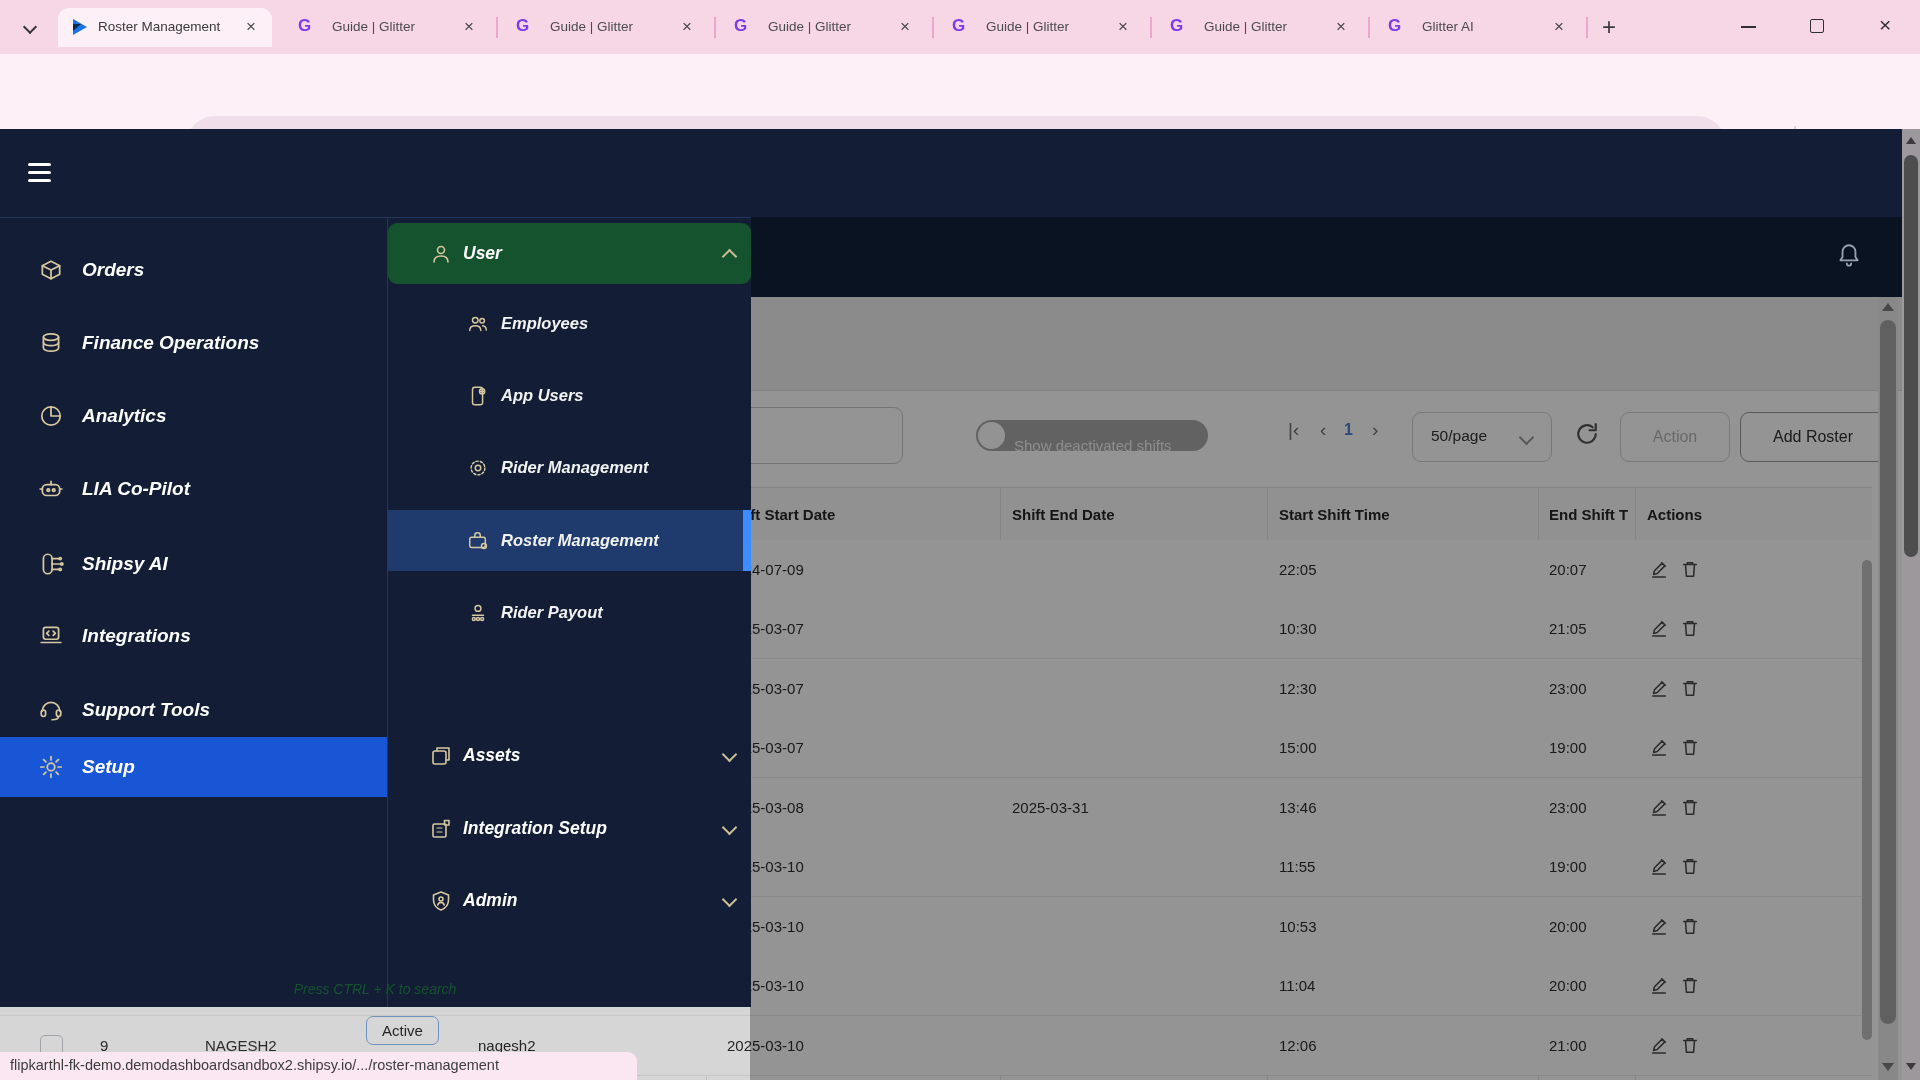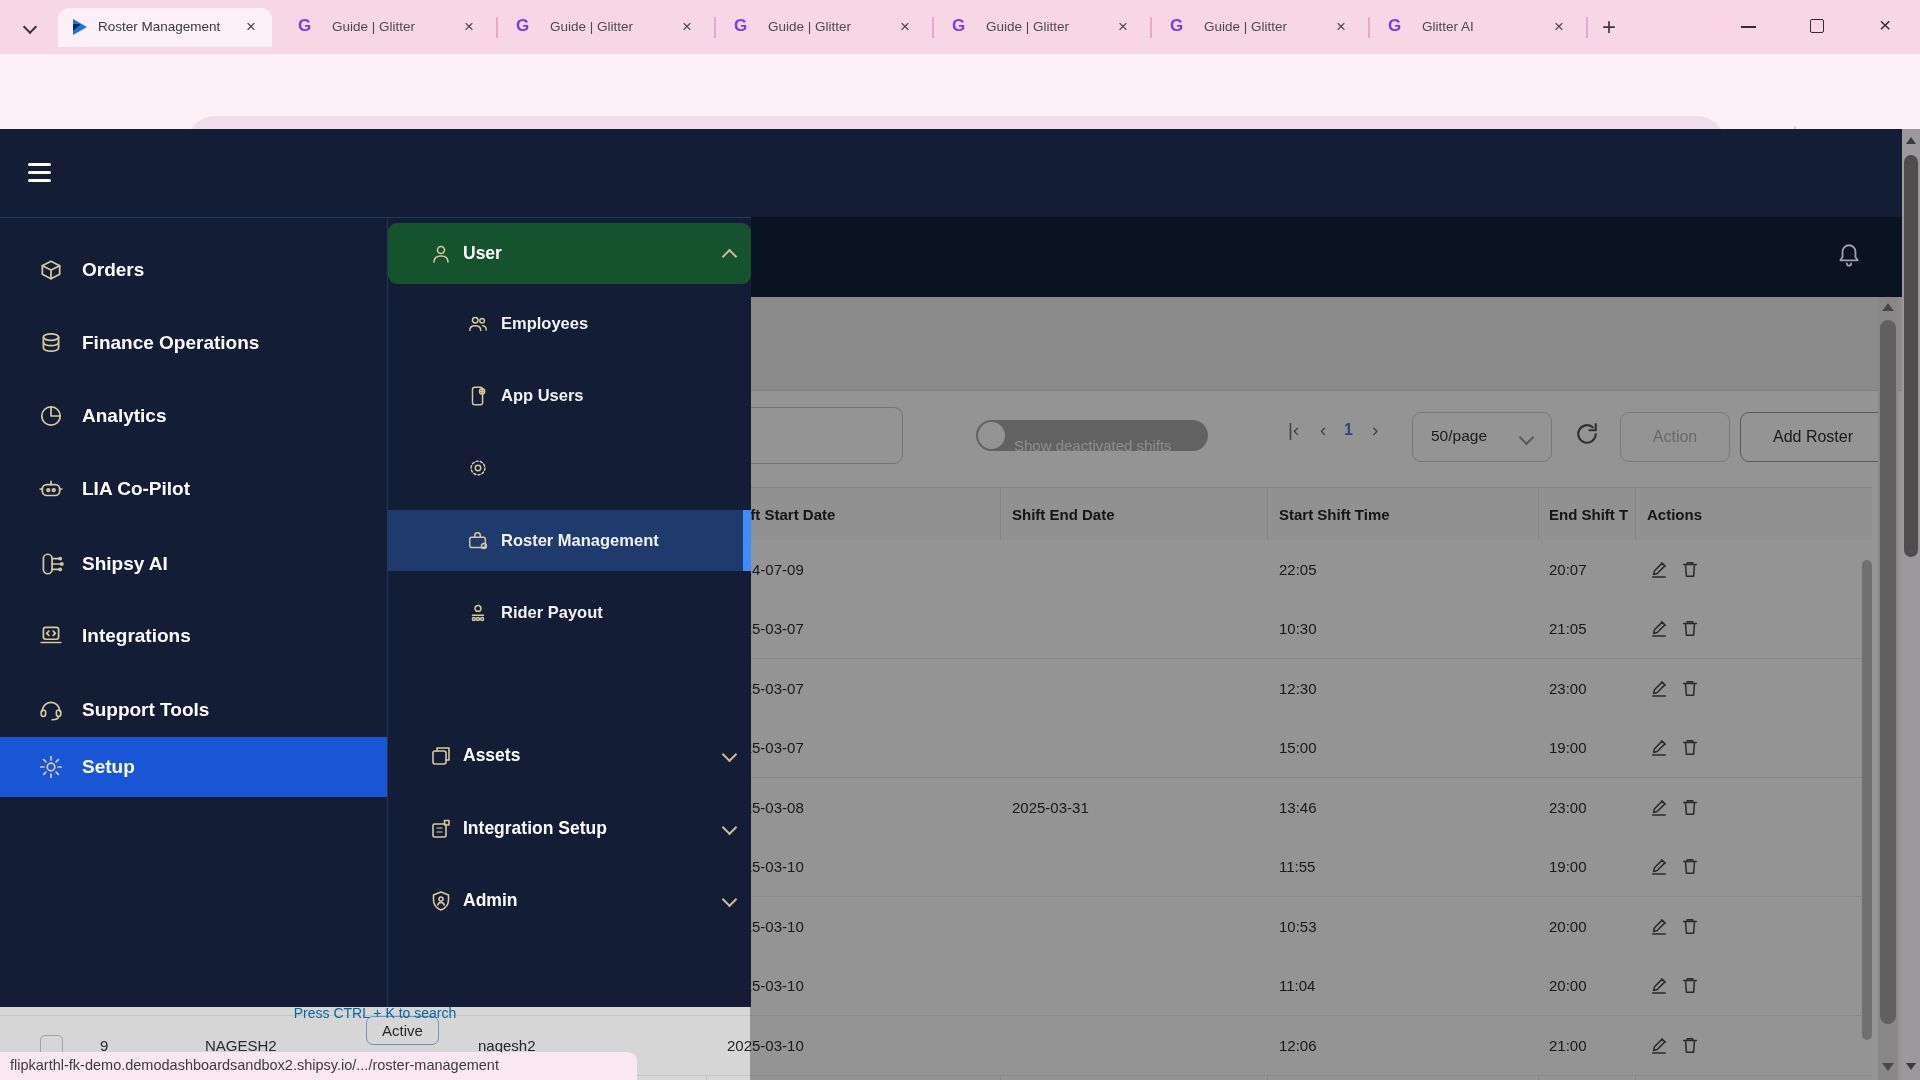--- a/index.html
+++ b/index.html
@@ -80,39 +80,39 @@
   #iscroll-thumb{position:absolute;left:2px;top:23px;width:16px;height:704px;border-radius:8px;background:#a6a6a6;}
   .tri-up{width:0;height:0;border-left:6px solid transparent;border-right:6px solid transparent;border-bottom:8px solid #7a7a7a;}
   .tri-dn{width:0;height:0;border-left:6px solid transparent;border-right:6px solid transparent;border-top:8px solid #7a7a7a;}
   #iscroll2{position:absolute;left:1862px;top:263px;width:10px;height:480px;border-radius:5px;background:#c2c2c2;}
 
   
   #dim-right{position:absolute;left:750px;top:297px;width:1152px;height:783px;background:rgba(0,0,0,0.42);}
   #dim-left{position:absolute;left:0;top:1006px;width:750px;height:74px;background:rgba(0,0,0,0.16);}
 
   
-  #drawer{position:absolute;left:0;top:217px;width:750px;height:789px;}
+  #drawer{position:absolute;left:0;top:217px;width:750px;height:789px;font-style:italic;}
   #sidebar{position:absolute;left:0;top:0;width:387px;height:789px;background:#131e36;border-top:1px solid #26365a;}
   #flyout{position:absolute;left:387px;top:0;width:363px;height:789px;background:#131e36;border-left:1px solid #26365a;border-top:1px solid #26365a;}
   .sbitem{position:absolute;left:0;width:387px;height:60px;}
   .sbitem.active{background:#1956d6;}
   .sbitem .lbl{position:absolute;left:82px;top:0;line-height:60px;font-size:19px;font-weight:600;color:#fff;white-space:nowrap;}
   .sbitem svg{position:absolute;left:38px;top:17px;}
   .flytop{position:absolute;left:0;width:363px;height:61px;}
   .flytop.hl{background:#14532d;border-radius:9px;}
   .flytop .lbl{position:absolute;left:75px;top:0;line-height:61px;font-size:17.5px;font-weight:600;color:#fff;white-space:nowrap;}
   .flytop svg{position:absolute;left:41px;top:19px;}
   .flysub{position:absolute;left:0;width:363px;height:61px;}
   .flysub.hl{background:#1f3a6d;}
   .flysub .lbl{position:absolute;left:113px;top:0;line-height:61px;font-size:16.5px;font-weight:600;color:#f2f2f2;white-space:nowrap;}
   .flysub svg{position:absolute;left:79px;top:20px;}
   .chev-gold-up{position:absolute;width:9px;height:9px;border-right:2px solid #c9bd96;border-bottom:2px solid #c9bd96;transform:rotate(-135deg);}
   .chev-gold-dn{position:absolute;width:9px;height:9px;border-right:2px solid #c9bd96;border-bottom:2px solid #c9bd96;transform:rotate(45deg);}
   #accentbar{position:absolute;left:355px;top:0;width:8px;height:61px;background:#3f8cff;}
-  #hint{position:absolute;left:0;top:764px;width:750px;text-align:center;font-size:14px;color:#0369a1;margin-top:24px;}
+  #hint{position:absolute;left:0;top:764px;width:750px;text-align:center;font-size:14px;color:#14532d;}
 
   
   #bscroll{position:absolute;left:1902px;top:129px;width:18px;height:951px;background:#9d989c;z-index:40;}
   #bscroll-thumb{position:absolute;left:2px;top:26px;width:14px;height:402px;border-radius:7px;background:#4d4d4d;}
   .btri-up{width:0;height:0;border-left:5px solid transparent;border-right:5px solid transparent;border-bottom:7px solid #3b3b3b;}
   .btri-dn{width:0;height:0;border-left:5px solid transparent;border-right:5px solid transparent;border-top:7px solid #3b3b3b;}
 
   
   #statusbar{position:absolute;left:0;top:1052px;width:637px;height:28px;background:#fbe7f1;border-radius:0 9px 0 0;z-index:50;}
   #statusbar span{position:absolute;left:10px;top:5px;font-size:14.5px;color:#3c3c3c;white-space:nowrap;}
@@ -502,20 +502,21 @@
             <circle cx="16.5" cy="7" r="2.8"></circle>
             <path d="M16.5 4.8v4.4M14.3 7h4.4"></path>
           </svg>
         <span class="lbl">App Users</span>
       </div>
       <div class="flysub" style="top:219px;">
         <svg class="ic" width="22" height="22" viewBox="0 0 24 24">
             <circle cx="12" cy="12" r="3"></circle>
             <circle cx="12" cy="12" r="7.5" stroke-dasharray="2.5 2.2"></circle>
           </svg>
+        <span class="lbl">Rider Management</span>
       </div>
       <div class="flysub hl" style="top:292px;">
         <svg class="ic" width="22" height="22" viewBox="0 0 24 24">
             <rect x="3" y="8" width="17" height="11" rx="2"></rect>
             <path d="M8.5 8V6a3 3 0 0 1 6 0v2"></path>
             <circle cx="18.5" cy="17.5" r="2.7"></circle>
           </svg>
         <span class="lbl">Roster Management</span>
         <div id="accentbar"></div>
       </div>

